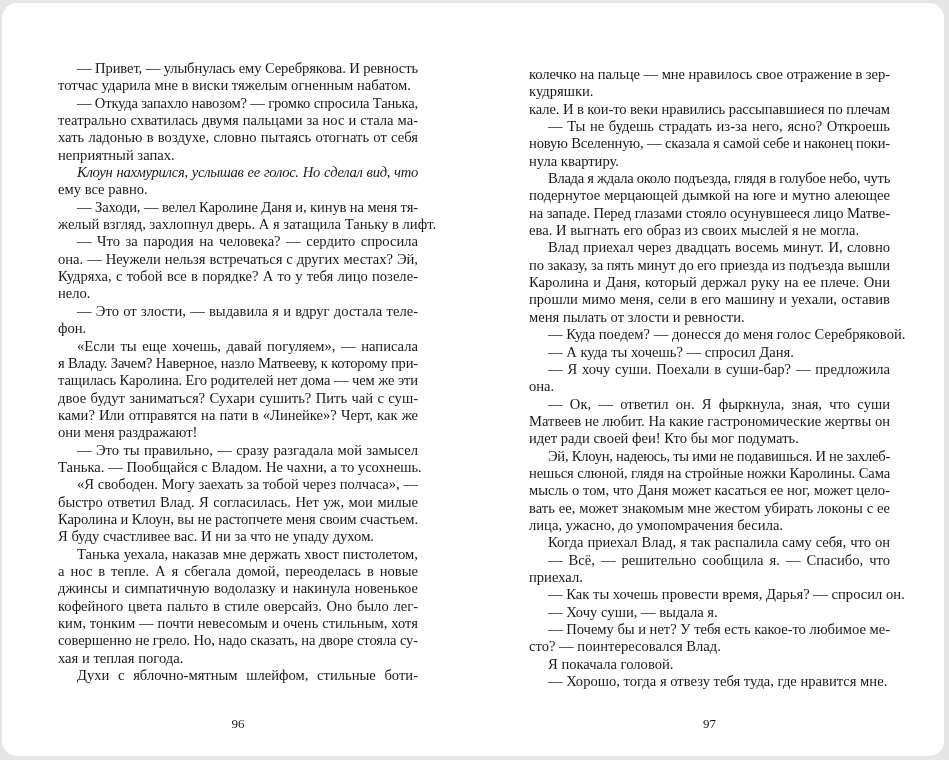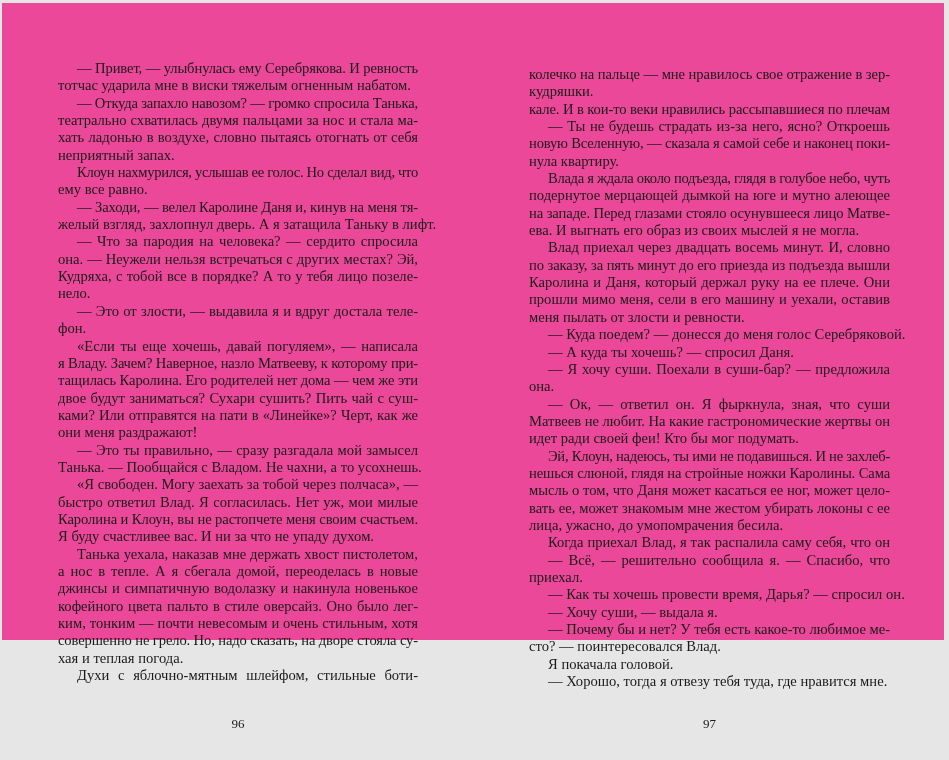--- a/index.html
+++ b/index.html
@@ -11,22 +11,23 @@
       width: 949px;
       height: 760px;
       position: relative;
       overflow: hidden;
     }
     .spread {
       position: absolute;
       left: 2px;
       top: 3px;
       width: 942px;
-      height: 637px;
-      background: #ec4899;
+      height: 753px;
+      background: #ffffff;
+      border-radius: 15px;
     }
     .page {
       position: absolute;
       top: 0;
       height: 753px;
       font-family: "Liberation Serif", "DejaVu Serif", serif;
       color: #1a1a1a;
       font-size: 14.6px;
     }
     .page-left { left: 56px; width: 360px; }
@@ -66,21 +67,21 @@
 
 <div class="spread">
   <div class="page page-left">
     <div class="lines" id="left-lines">
         <div class="line indent" style="white-space: nowrap; letter-spacing: -0.1075px;">— Привет, — улыбнулась ему Серебрякова. И ревность</div>
         <div class="line last">тотчас ударила мне в виски тяжелым огненным набатом.</div>
         <div class="line indent" style="white-space: nowrap; letter-spacing: -0.191789px;">— Откуда запахло навозом? — громко спросила Танька,</div>
         <div class="line" style="white-space: nowrap;">театрально схватилась двумя пальцами за нос и стала ма-</div>
         <div class="line" style="white-space: nowrap;">хать ладонью в воздухе, словно пытаясь отогнать от себя</div>
         <div class="line last">неприятный запах.</div>
-        <div class="line indent" style="white-space: nowrap; letter-spacing: -0.307581px;">Клоун нахмурился, услышав ее голос. Но сделал вид, что</div>
+        <div class="line indent" style="white-space: nowrap; letter-spacing: -0.307581px; font-style: italic;">Клоун нахмурился, услышав ее голос. Но сделал вид, что</div>
         <div class="line last">ему все равно.</div>
         <div class="line indent" style="white-space: nowrap; letter-spacing: -0.128606px;">— Заходи, — велел Каролине Даня и, кинув на меня тя-</div>
         <div class="line last">желый взгляд, захлопнул дверь. А я затащила Таньку в лифт.</div>
         <div class="line indent" style="white-space: nowrap;">— Что за пародия на человека? — сердито спросила</div>
         <div class="line" style="white-space: nowrap;">она. — Неужели нельзя встречаться с других местах? Эй,</div>
         <div class="line" style="white-space: nowrap;">Кудряха, с тобой все в порядке? А то у тебя лицо позеле-</div>
         <div class="line last">нело.</div>
         <div class="line indent" style="white-space: nowrap;">— Это от злости, — выдавила я и вдруг достала теле-</div>
         <div class="line last">фон.</div>
         <div class="line indent" style="white-space: nowrap;">«Если ты еще хочешь, давай погуляем», — написала</div>

